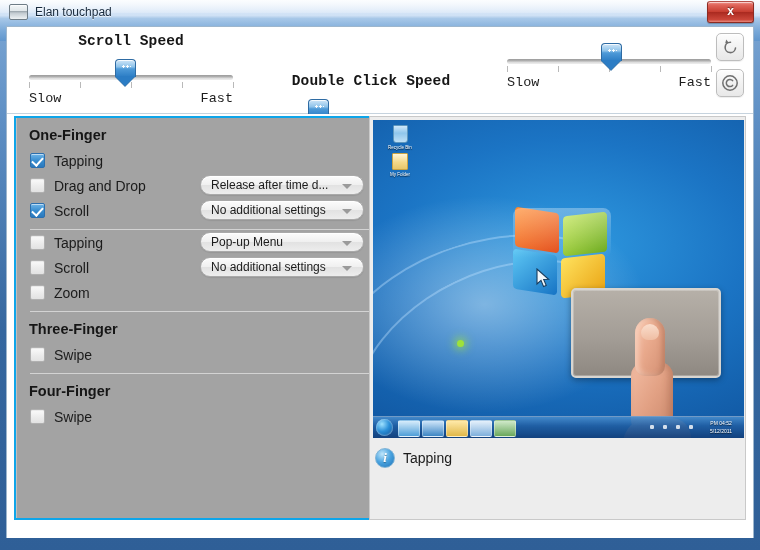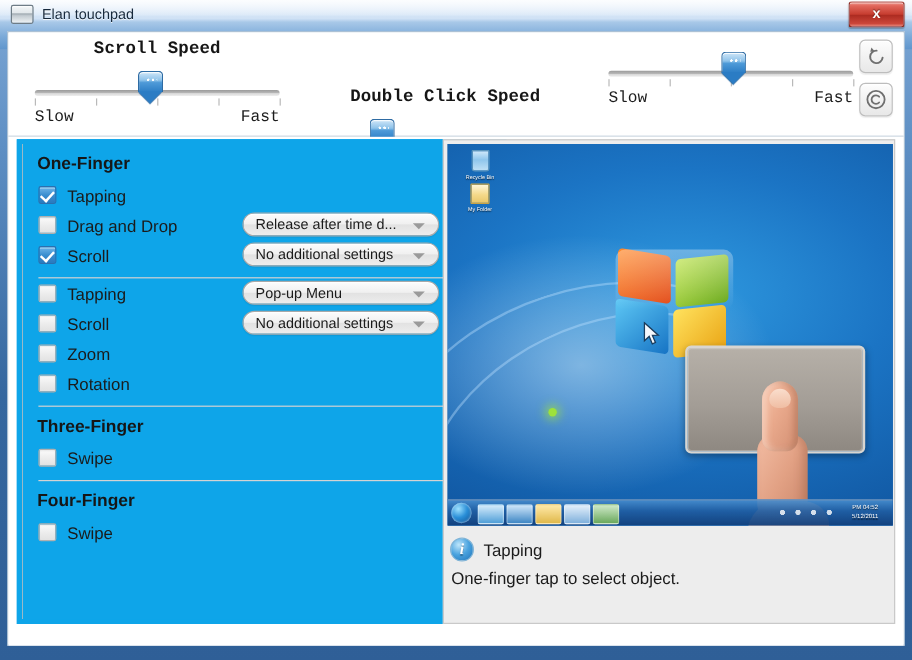--- a/index.html
+++ b/index.html
@@ -164,22 +164,22 @@
     width: 746px; height: 424px;
     background: #ffffff;
   }
 
   
   #options-panel {
     position: absolute;
     left: 7px; top: 2px;
     width: 408px; height: 404px;
     box-sizing: border-box;
-    background: #0ea5e9;
-    border: 4px solid #0ea5e9;
+    background: #a3a3a3;
+    border: 2px solid #0ea5e9;
     box-shadow: inset 1px 0 0 #bfbfbf;
   }
   .opt-group { padding: 0 10px; }
   .group-head {
     font-size: 14.5px;
     font-weight: bold;
     color: #161616;
     padding: 9px 0 5px 3px;
   }
   .group-divider {
@@ -606,24 +606,20 @@
               <span class="dd-text">No additional settings</span>
               <span class="dd-arrow"></span>
             </span>
           </div>
 
           <div class="opt-row">
             <span class="cbx off"></span>
             <span class="opt-label">Zoom</span>
           </div>
 
-          <div class="opt-row">
-            <span class="cbx off"></span>
-            <span class="opt-label">Rotation</span>
-          </div>
 
           <div class="group-divider"></div>
         </div>
 
         <div class="opt-group">
           <div class="group-head">Three-Finger</div>
 
           <div class="opt-row">
             <span class="cbx off"></span>
             <span class="opt-label">Swipe</span>
@@ -691,19 +687,18 @@
             <div id="clock">PM 04:52
 5/12/2011</div>
           </div>
         </div>
 
         <div id="info-bar">
           <div id="info-head">
             <div id="info-icon">i</div>
             <div id="info-title">Tapping</div>
           </div>
-          <div id="info-desc">One-finger tap to select object.</div>
         </div>
 
       </div>
     </div>
   </div>
 </div>
 
 </body></html>

